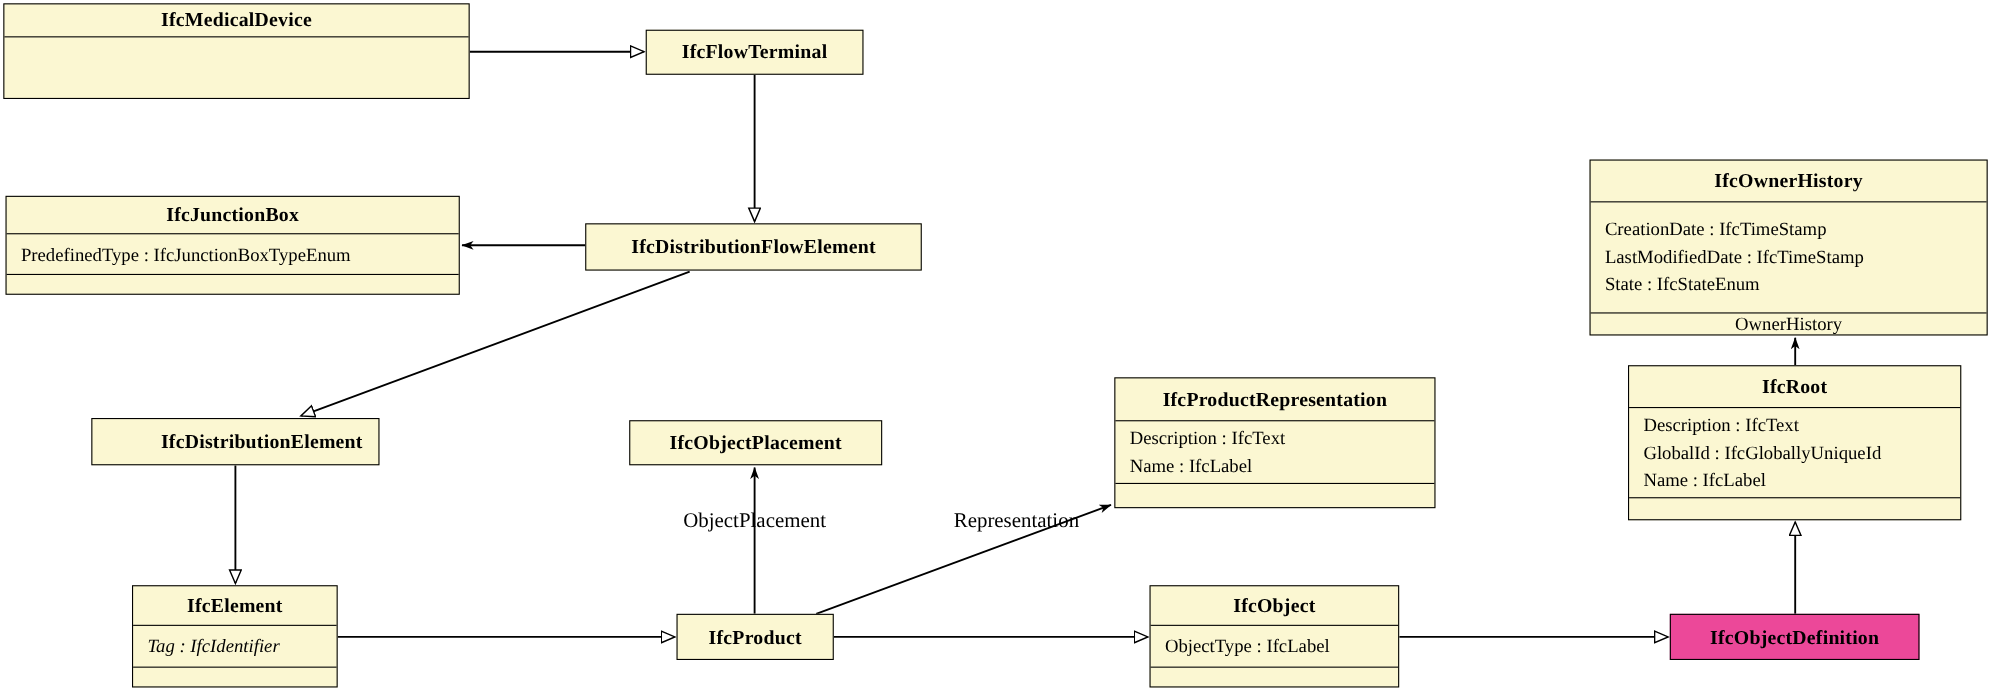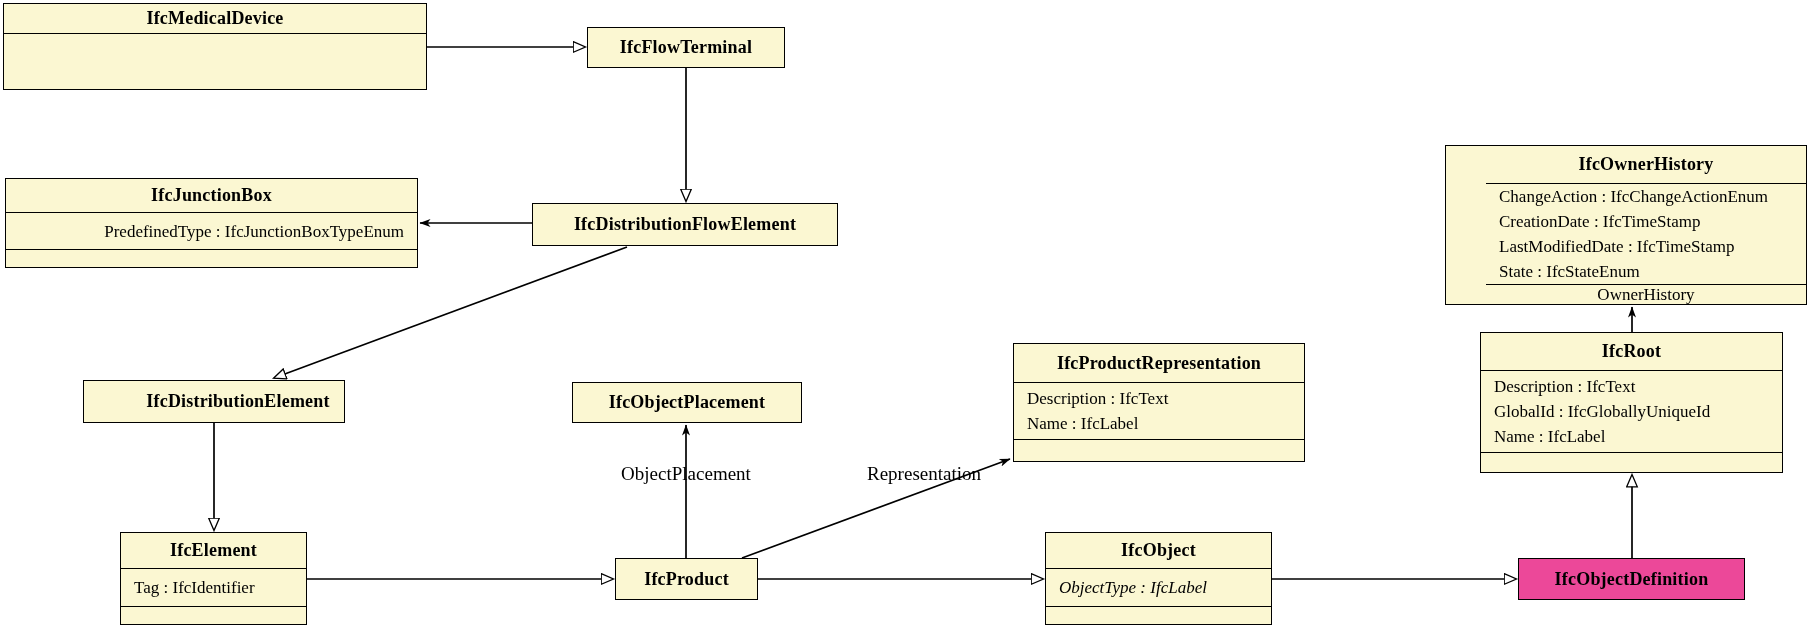--- a/index.html
+++ b/index.html
@@ -65,33 +65,32 @@
       <div class="uml-class" style="left: 3px; top: 3px; width: 424px; height: 87px; background: rgb(251, 247, 210);">
     <div class="uml-title" style="height: 29px;">IfcMedicalDevice</div>
     <div class="uml-footer" style="height: 17px;"></div>
   </div>
       <div class="uml-class" style="left: 587px; top: 27px; width: 198px; height: 41px; background: rgb(251, 247, 210);">
     <div class="uml-title" style="flex: 1 1 0%;">IfcFlowTerminal</div>
 
   </div>
       <div class="uml-class" style="left: 5px; top: 178px; width: 413px; height: 90px; background: rgb(251, 247, 210);">
     <div class="uml-title" style="height: 34px;">IfcJunctionBox</div>
-    <div class="uml-attrs" style="height: 38px; align-items: flex-end;">
+    <div class="uml-attrs" style="height: 38px;">
           <div class="uml-attr">PredefinedType : IfcJunctionBoxTypeEnum</div>
         </div>
     <div class="uml-footer" style="height: 18px;"></div>
   </div>
       <div class="uml-class" style="left: 532px; top: 203px; width: 306px; height: 43px; background: rgb(251, 247, 210);">
     <div class="uml-title" style="flex: 1 1 0%;">IfcDistributionFlowElement</div>
 
   </div>
-      <div class="uml-class" style="left: 1445px; top: 145px; width: 362px; height: 160px; background: rgb(251, 247, 210); padding-left: 40px;">
+      <div class="uml-class" style="left: 1445px; top: 145px; width: 362px; height: 160px; background: rgb(251, 247, 210);">
     <div class="uml-title" style="height: 37px;">IfcOwnerHistory</div>
     <div class="uml-attrs" style="height: 103px;">
-          <div class="uml-attr">ChangeAction : IfcChangeActionEnum</div>
           <div class="uml-attr">CreationDate : IfcTimeStamp</div>
           <div class="uml-attr">LastModifiedDate : IfcTimeStamp</div>
           <div class="uml-attr">State : IfcStateEnum</div>
         </div>
     <div class="uml-footer" style="height: 20px;">OwnerHistory</div>
   </div>
       <div class="uml-class" style="left: 1480px; top: 332px; width: 303px; height: 141px; background: rgb(251, 247, 210);">
     <div class="uml-title" style="height: 38px;">IfcRoot</div>
     <div class="uml-attrs" style="height: 83px;">
           <div class="uml-attr">Description : IfcText</div>
@@ -111,32 +110,32 @@
       <div class="uml-class" style="left: 1013px; top: 343px; width: 292px; height: 119px; background: rgb(251, 247, 210);">
     <div class="uml-title" style="height: 39px;">IfcProductRepresentation</div>
     <div class="uml-attrs" style="height: 58px;">
           <div class="uml-attr">Description : IfcText</div>
           <div class="uml-attr">Name : IfcLabel</div>
         </div>
     <div class="uml-footer" style="height: 22px;"></div>
   </div>
       <div class="uml-class" style="left: 120px; top: 532px; width: 187px; height: 93px; background: rgb(251, 247, 210);">
     <div class="uml-title" style="height: 36px;">IfcElement</div>
-    <div class="uml-attrs" style="height: 39px;">
+    <div class="uml-attrs" style="height: 39px; font-style: italic;">
           <div class="uml-attr">Tag : IfcIdentifier</div>
         </div>
     <div class="uml-footer" style="height: 18px;"></div>
   </div>
       <div class="uml-class" style="left: 615px; top: 558px; width: 143px; height: 42px; background: rgb(251, 247, 210);">
     <div class="uml-title" style="flex: 1 1 0%;">IfcProduct</div>
 
   </div>
       <div class="uml-class" style="left: 1045px; top: 532px; width: 227px; height: 93px; background: rgb(251, 247, 210);">
     <div class="uml-title" style="height: 36px;">IfcObject</div>
-    <div class="uml-attrs" style="height: 39px; font-style: italic;">
+    <div class="uml-attrs" style="height: 39px;">
           <div class="uml-attr">ObjectType : IfcLabel</div>
         </div>
     <div class="uml-footer" style="height: 18px;"></div>
   </div>
       <div class="uml-class" style="left: 1518px; top: 558px; width: 227px; height: 42px; background: #ec4899;">
     <div class="uml-title" style="flex: 1 1 0%;">IfcObjectDefinition</div>
 
   </div>
     </div>
   <div id="labels">

